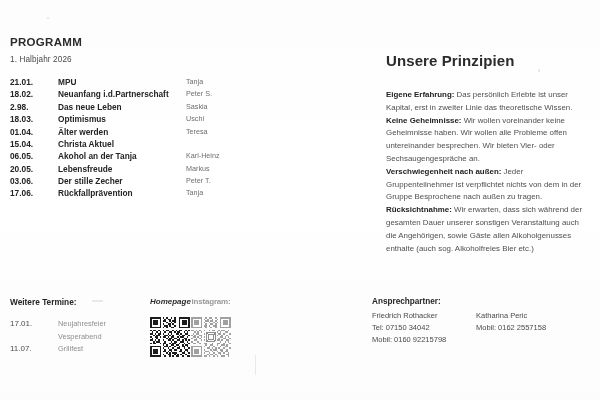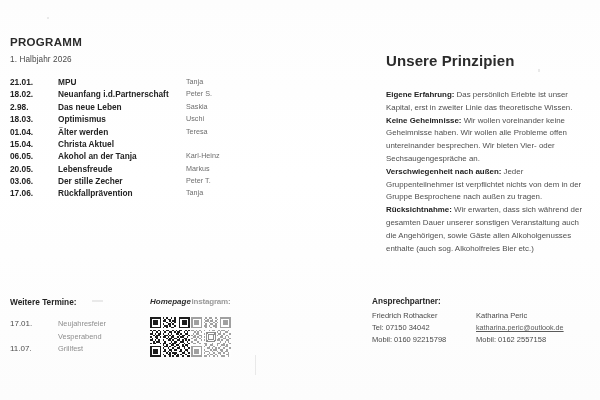--- a/index.html
+++ b/index.html
@@ -650,21 +650,20 @@
   <div class="contact">
     <div class="contact-title">Ansprechpartner:</div>
     <div class="contact-cols">
       <div class="contact-col">
         <div class="contact-line">Friedrich Rothacker</div>
         <div class="contact-line">Tel: 07150 34042</div>
         <div class="contact-line">Mobil: 0160 92215798</div>
       </div>
       <div class="contact-col">
         <div class="contact-line">Katharina Peric</div>
-        <div class="contact-email">katharina.peric@outlook.de</div>
         <div class="contact-line">Mobil: 0162 2557158</div>
       </div>
     </div>
   </div>
 
 </div>
 
 <div class="speck" style="left:47px;top:17px;width:2px;height:2px;"></div>
 <div class="speck" style="left:538px;top:69px;width:2px;height:3px;"></div>
 <div class="speck" style="left:255px;top:355px;width:1px;height:20px;"></div>

